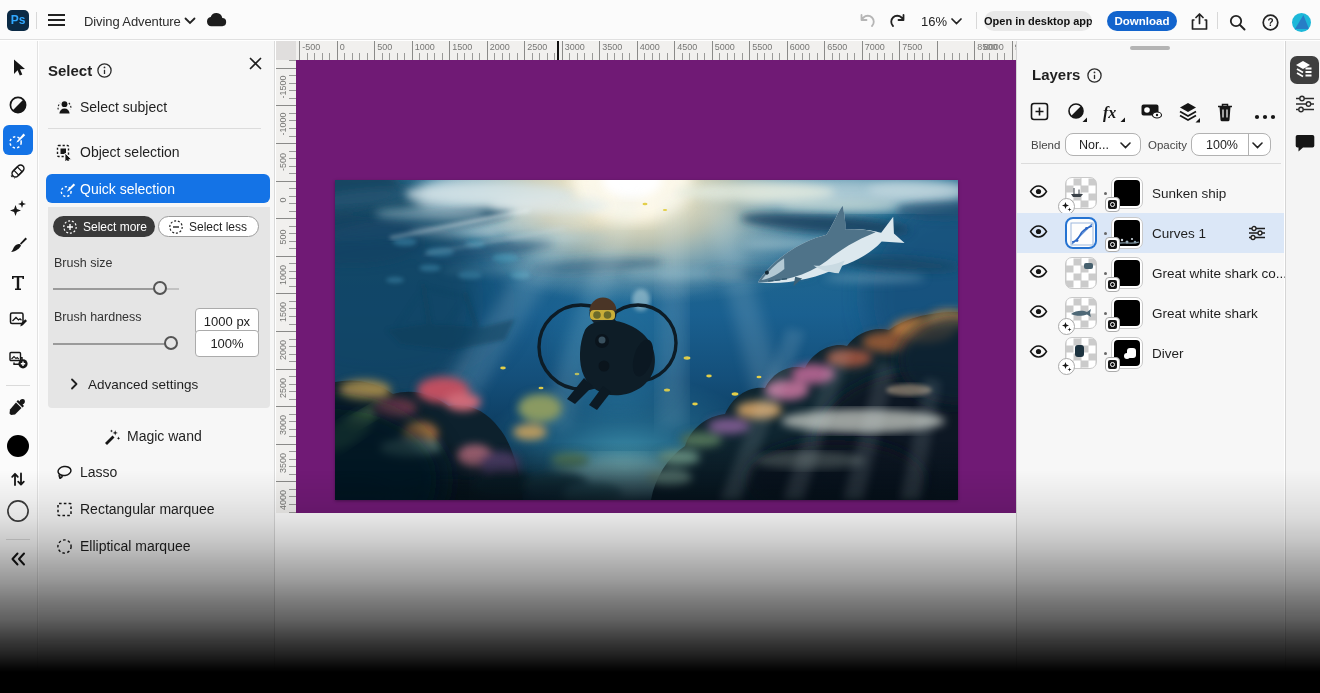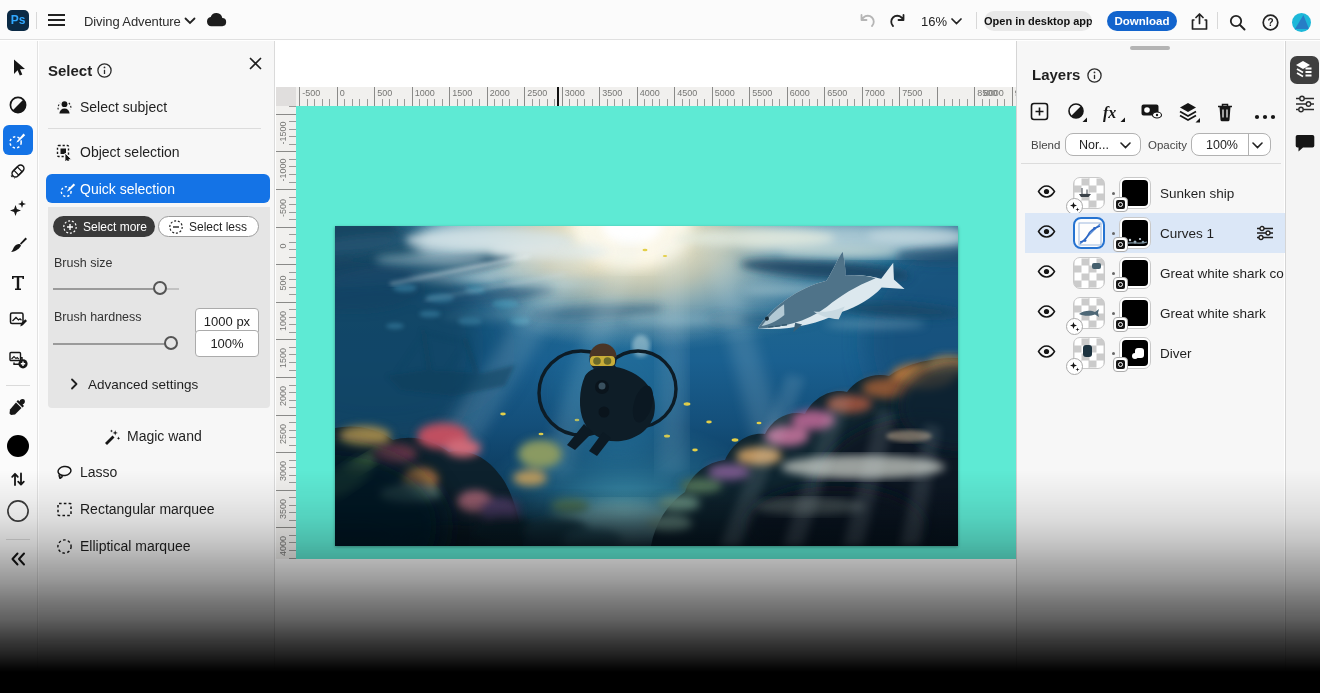--- a/index.html
+++ b/index.html
@@ -38,21 +38,21 @@
 #selmore { left:5px; width:102px; background:#3a3a3a; color:#fff; }
 #selless { left:110px; width:101px; background:#fff; border:1px solid #9c9c9c; color:#222; }
 .selbtn span { position:absolute; left:30px; top:50%; transform:translateY(-50%); }
 .selbtn svg { position:absolute; left:9px; top:50%; transform:translateY(-50%); }
 .sliderlbl { position:absolute; left:46px; font-size:12.5px; color:#333; }
 .slidertrack { position:absolute; left:44px; height:2px; background:#b9b9b9; }
 .sliderthumb { position:absolute; width:14px; height:14px; border:2px solid #545454; border-radius:50%; background:#e5e5e5; }
 .valbox { position:absolute; left:187px; width:64px; height:27px; background:#fff; border:1px solid #ababab; border-radius:4px; font-size:13px; color:#222; text-align:center; line-height:25px; }
 
 
-#canvas { position:absolute; top:41px; left:276px; width:740px; height:472px; background:#5eead4; overflow:hidden;margin-top:46px; }
+#canvas { position:absolute; top:41px; left:276px; width:740px; height:472px; background:#701a75; overflow:hidden; }
 #corner { position:absolute; left:0; top:0; width:20px; height:19px; background:#e0dedd; }
 #topruler { position:absolute; left:20px; top:0; width:720px; height:19px; background:#f1f0ee; overflow:hidden; }
 #leftruler { position:absolute; left:0; top:19px; width:20px; height:633px; background:#f1f0ee; overflow:hidden; }
 .trlabel { position:absolute; top:1px; font-size:9px; color:#767674; }
 .trmaj { position:absolute; top:0; width:1px; height:19px; background:#8a8a88; }
 .trmin { position:absolute; top:12px; width:1px; height:7px; background:#9a9a98; }
 .lrlabel { position:absolute; left:-10px; width:34px; height:10px; line-height:10px; text-align:center; font-size:9px; color:#767674; transform:rotate(-90deg); }
 .lrmaj { position:absolute; left:0; width:20px; height:1px; background:#8a8a88; }
 .lrmin { position:absolute; left:13px; width:7px; height:1px; background:#9a9a98; }
 #image { position:absolute; left:59px; top:139px; width:623px; height:320px; box-shadow:0 1px 3px rgba(0,0,0,.35); }
@@ -61,21 +61,21 @@
 #ctxbar { position:absolute; left:137px; top:547px; width:464px; height:33px; background:#f4f4f4; border:1px solid #cfcfcf; border-radius:10px; box-shadow:0 2px 6px rgba(0,0,0,.25); }
 .cbtn { position:absolute; top:4px; height:23px; border:1px solid #8f8f8f; border-radius:6px; font-size:13px; color:#111; }
 .cbtn span { position:absolute; left:26px; top:50%; transform:translateY(-50%); white-space:nowrap; }
 .cbtn svg { position:absolute; left:6px; top:50%; transform:translateY(-50%); }
 #ctxdrag { position:absolute; left:7px; top:9px; width:4px; height:14px; background:#a8a8a8; border-radius:2px; }
 
 
 #laypanel { position:absolute; top:41px; left:1016px; width:268px; height:652px; background:#f7f7f7; border-left:1px solid #d5d5d5; }
 #laydrag { position:absolute; left:113px; top:5px; width:40px; height:4px; background:#b4b4b4; border-radius:2px; }
 #laytitle { position:absolute; left:15px; top:25px; font-size:15px; font-weight:bold; color:#1f1f1f; }
-.layrow { position:absolute; left:8px; width:267px; height:40px;text-align:center; }
+.layrow { position:absolute; left:0; width:267px; height:40px;text-align:center; }
 .layrow .eye { position:absolute; left:12px; top:50%; transform:translateY(-50%); }
 .thumb { position:absolute; left:48px; top:4px; width:32px; height:32px; border:1px solid #c9c9c9; border-radius:7px;
   background:#fff; background-image:conic-gradient(#cbcbcb 25%, #fff 25% 50%, #cbcbcb 50% 75%, #fff 75%); background-size:15px 15px; background-position:center; }
 .mask { position:absolute; left:94px; top:4px; width:32px; height:32px; border:1px solid #c9c9c9; border-radius:7px; background:#fff; }
 .maskin { position:absolute; left:2px; top:2px; width:26px; height:26px; background:#000; border-radius:4px; }
 .ldot { position:absolute; left:87px; top:19px; width:3px; height:3px; border-radius:50%; background:#666; }
 .lname { position:absolute; left:135px; top:50%; transform:translateY(-50%); font-size:13.5px; color:#1f1f1f; white-space:nowrap; }
 
 
 #rstrip { position:absolute; top:41px; left:1285px; width:35px; height:652px; background:#f4f4f4; border-left:1px solid #d5d5d5; }

